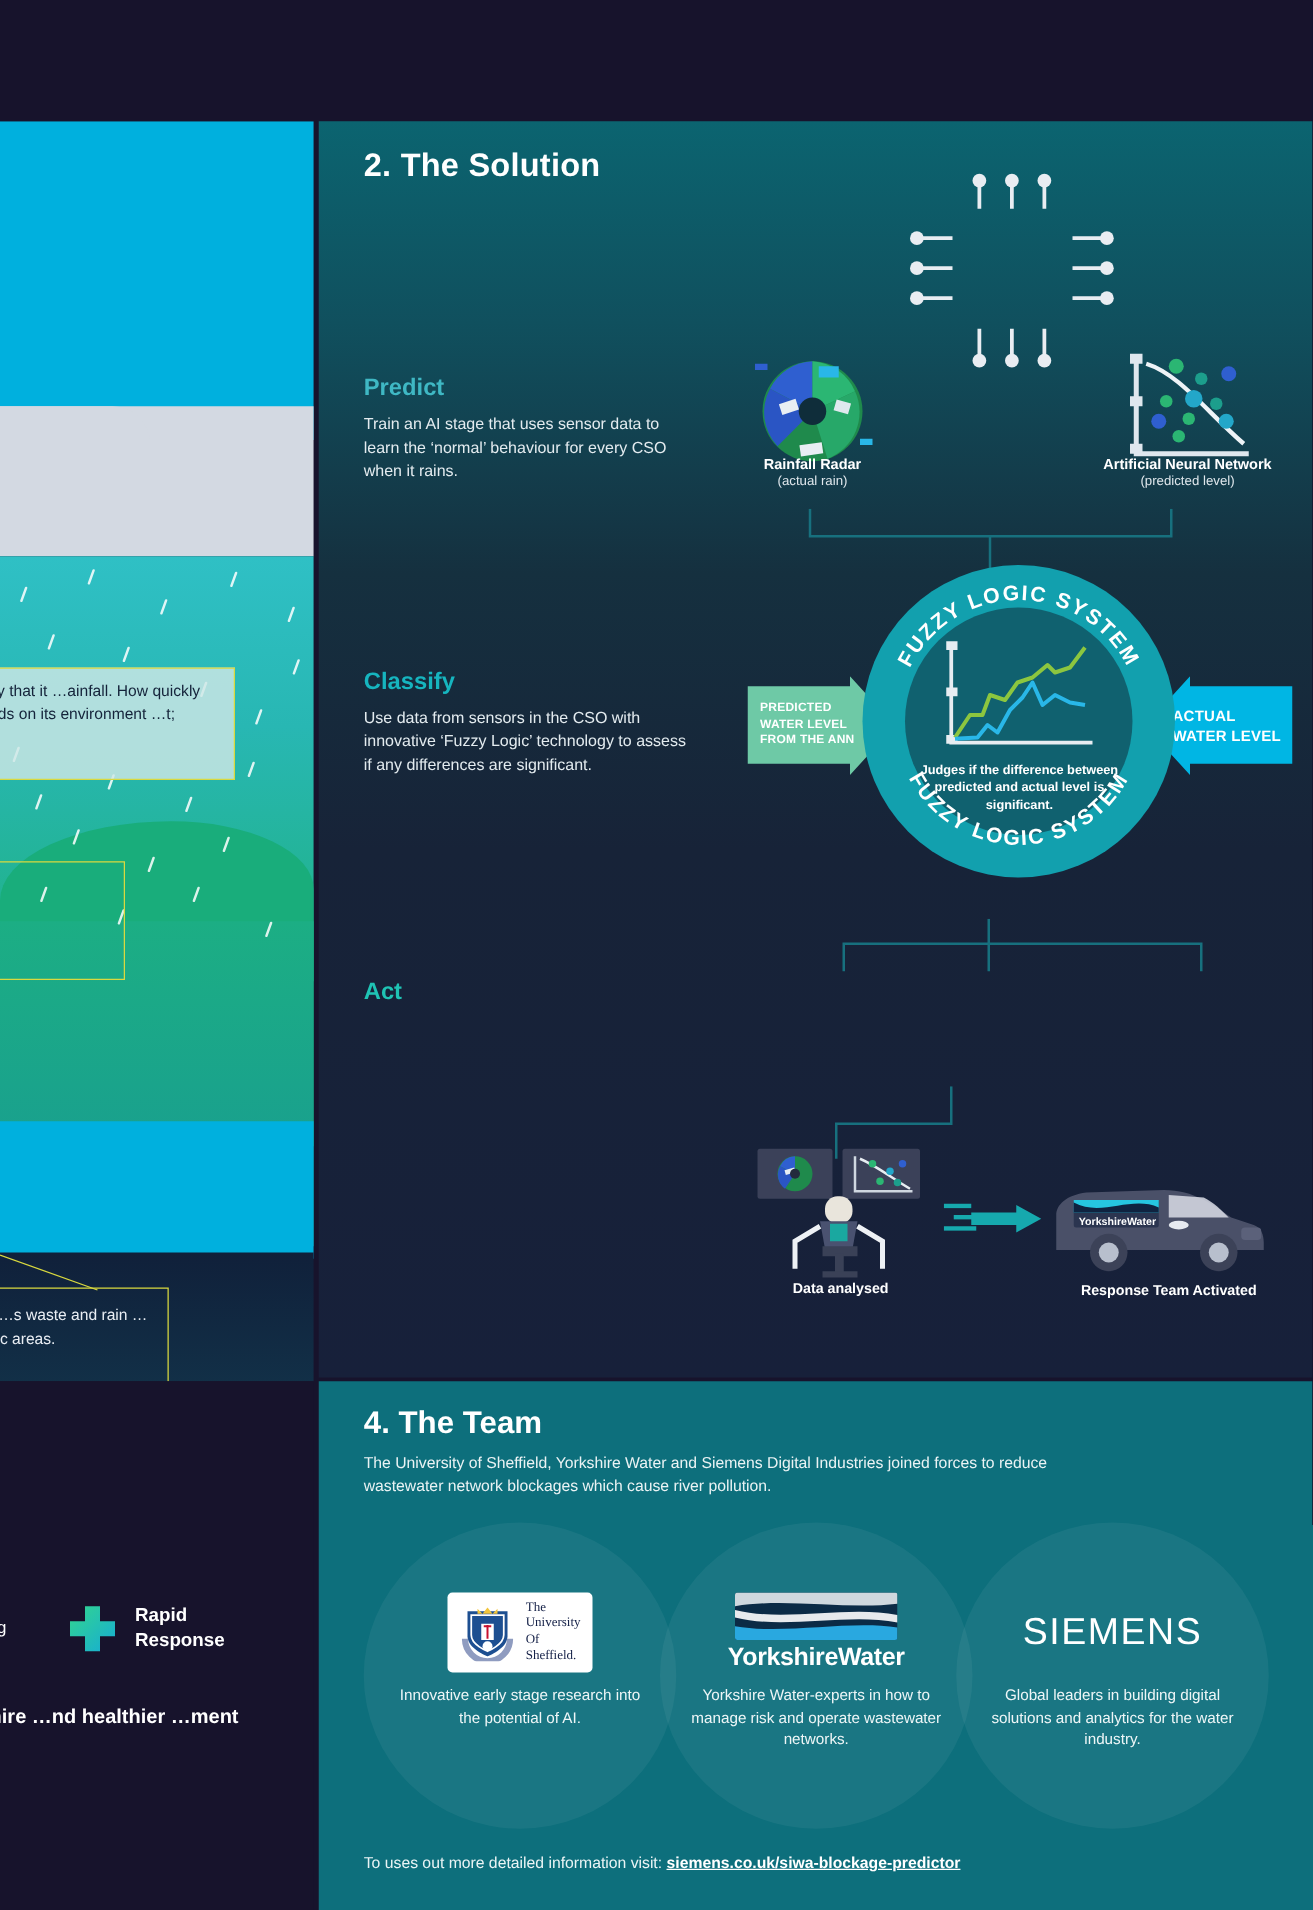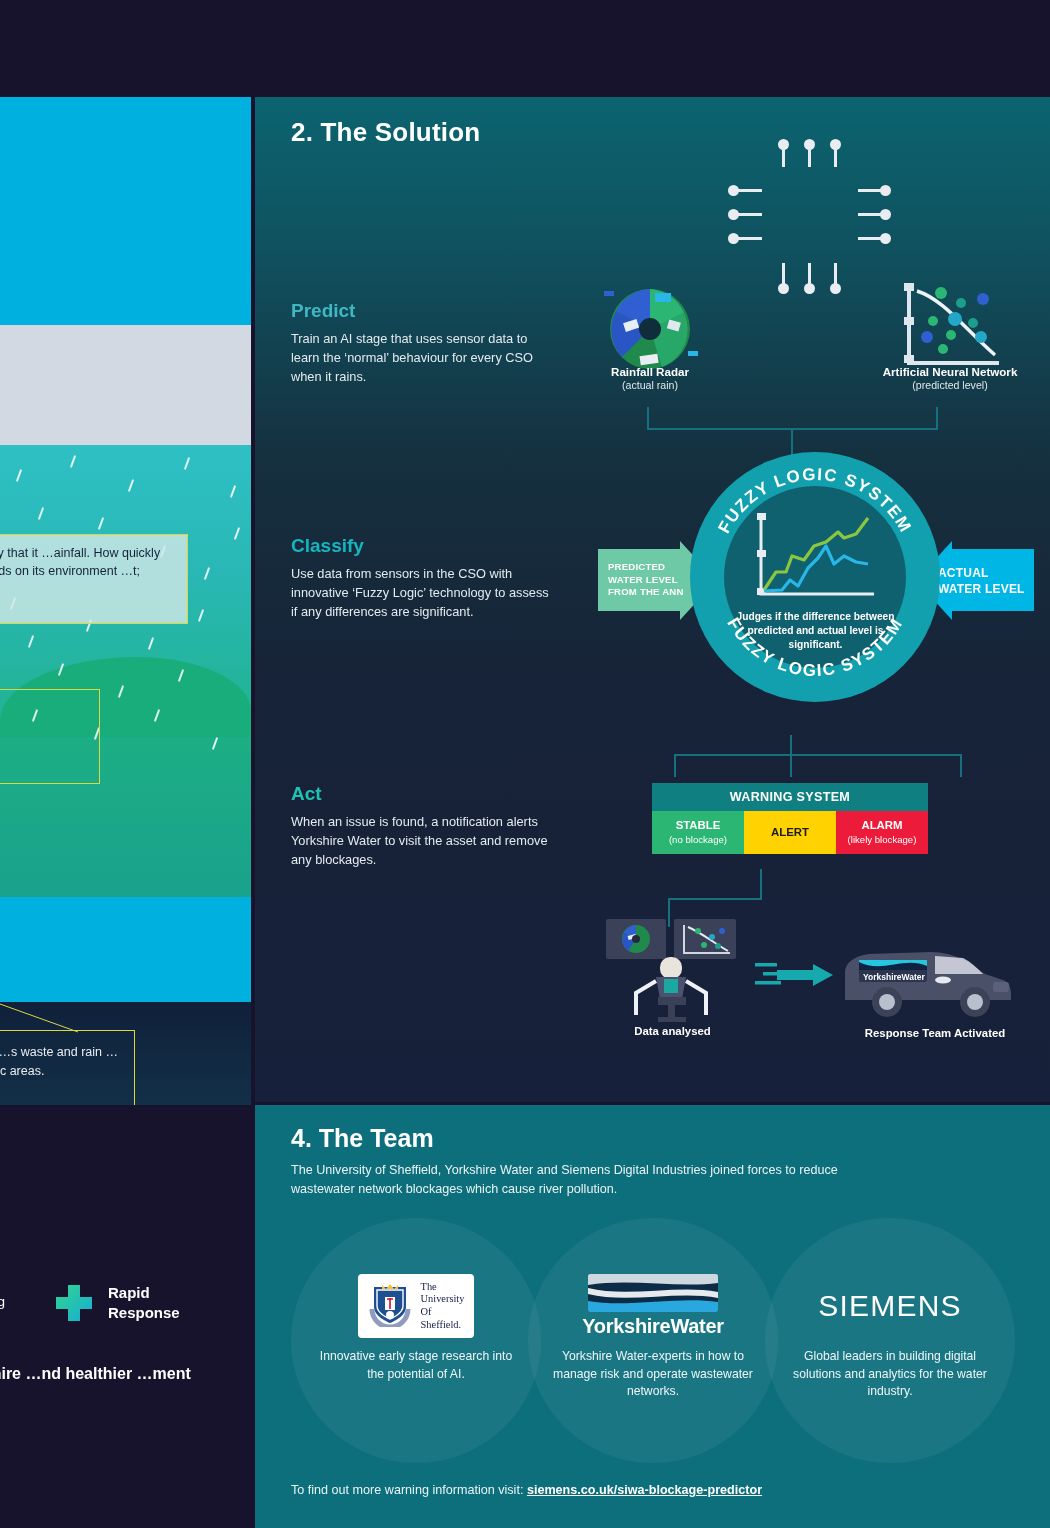--- a/index.html
+++ b/index.html
@@ -122,21 +122,21 @@
   .sec4{position:absolute;left:255px;top:1105px;width:795px;height:423px;background:#0d6f7c;}
   .s4-title{position:absolute;left:36px;top:19px;color:#fff;font-size:25px;font-weight:700;}
   .s4-sub{position:absolute;left:36px;top:56px;width:600px;color:#eaf3f4;font-size:12.6px;line-height:1.5;}
 
   .circles{position:absolute;left:36px;top:113px;width:725px;height:245px;}
   .tcirc{position:absolute;top:0;width:250px;height:245px;border-radius:50%;
       background:rgba(255,255,255,.055);display:flex;flex-direction:column;align-items:center;}
   .tcirc.c1{left:0;}   .tcirc.c2{left:237px;} .tcirc.c3{left:474px;}
   .tc-logo{height:60px;display:flex;align-items:center;justify-content:center;margin-top:58px;}
   .tc-txt{color:#eef6f7;font-size:12.2px;line-height:1.45;text-align:center;width:210px;margin-top:12px;}
-  .uos{background:#fff;border-radius:4px;padding:7px 10px;display:flex;gap:9px;}
+  .uos{background:#fff;border-radius:4px;padding:7px 10px;display:flex;align-items:center;gap:9px;}
   .uos-t{color:#131f46;font-family:"Liberation Serif",serif;font-size:10.4px;line-height:1.22;text-align:left;}
   .ywlogo{display:flex;flex-direction:column;align-items:center;}
   .ywband{width:130px;height:38px;border-radius:2px;overflow:hidden;}
   .ywname{color:#fff;font-size:20px;font-weight:700;letter-spacing:-.3px;margin-top:3px;}
   .siemens{color:#fff;font-size:30px;font-weight:400;letter-spacing:1.2px;}
 
   .s4-foot{position:absolute;left:36px;top:378px;color:#eaf4f5;font-size:12.6px;}
   .s4-foot a{color:#fff;font-weight:700;text-decoration:underline;}
 </style>
 </head>
@@ -329,39 +329,22 @@
     </div>
 
     <svg class="conn2" viewBox="0 0 290 55">
       <path d="M118 0 L118 20 L2 20 L2 42" stroke="#17707e" stroke-width="2" fill="none"></path>
       <path d="M118 20 L288 20 L288 42" stroke="#17707e" stroke-width="2" fill="none"></path>
       <path d="M118 20 L118 42" stroke="#17707e" stroke-width="2" fill="none"></path>
     </svg>
 
     <div class="step step-act">
       <div class="step-h">Act</div>
-      <div class="step-p">When an issue is found, a notification alerts Yorkshire Water to visit the asset and remove any blockages.</div>
-    </div>
-
-    <div class="warn">
-      <div class="warn-h">WARNING SYSTEM</div>
-      <div class="warn-row">
-        <div class="wcell w-stable">
-          <div class="t">STABLE</div>
-          <div class="s">(no blockage)</div>
-        </div>
-        <div class="wcell w-alert">
-          <div class="t">ALERT</div>
-        </div>
-        <div class="wcell w-alarm">
-          <div class="t">ALARM</div>
-          <div class="s">(likely blockage)</div>
-        </div>
-      </div>
-    </div>
+    </div>
+
 
     <svg class="conn3" viewBox="0 0 100 60">
       <path d="M96 0 L96 30 L4 30 L4 58" stroke="#17707e" stroke-width="2" fill="none"></path>
     </svg>
 
     <svg class="desk" viewBox="0 0 145 110">
       <rect x="6" y="4" width="60" height="40" rx="2" fill="#3b4159"></rect>
       <rect x="74" y="4" width="62" height="40" rx="2" fill="#3b4159"></rect>
       <circle cx="36" cy="24" r="14" fill="#1f8a4c"></circle>
       <path d="M36 24 L36 10 A14 14 0 0 0 24 18 Z" fill="#2f5fd0"></path>
@@ -456,17 +439,17 @@
 
       <div class="tcirc c3">
         <div class="tc-logo">
           <div class="siemens">SIEMENS</div>
         </div>
         <div class="tc-txt">Global leaders in building digital solutions and analytics for the water industry.</div>
       </div>
     </div>
 
     <div class="s4-foot">
-      <span>To find out more warning information visit: </span><a href="#">siemens.co.uk/siwa-blockage-predictor</a>
+      <span>To uses out more detailed information visit: </span><a href="#">siemens.co.uk/siwa-blockage-predictor</a>
     </div>
   </div>
 
 </div>
 
 </body></html>

